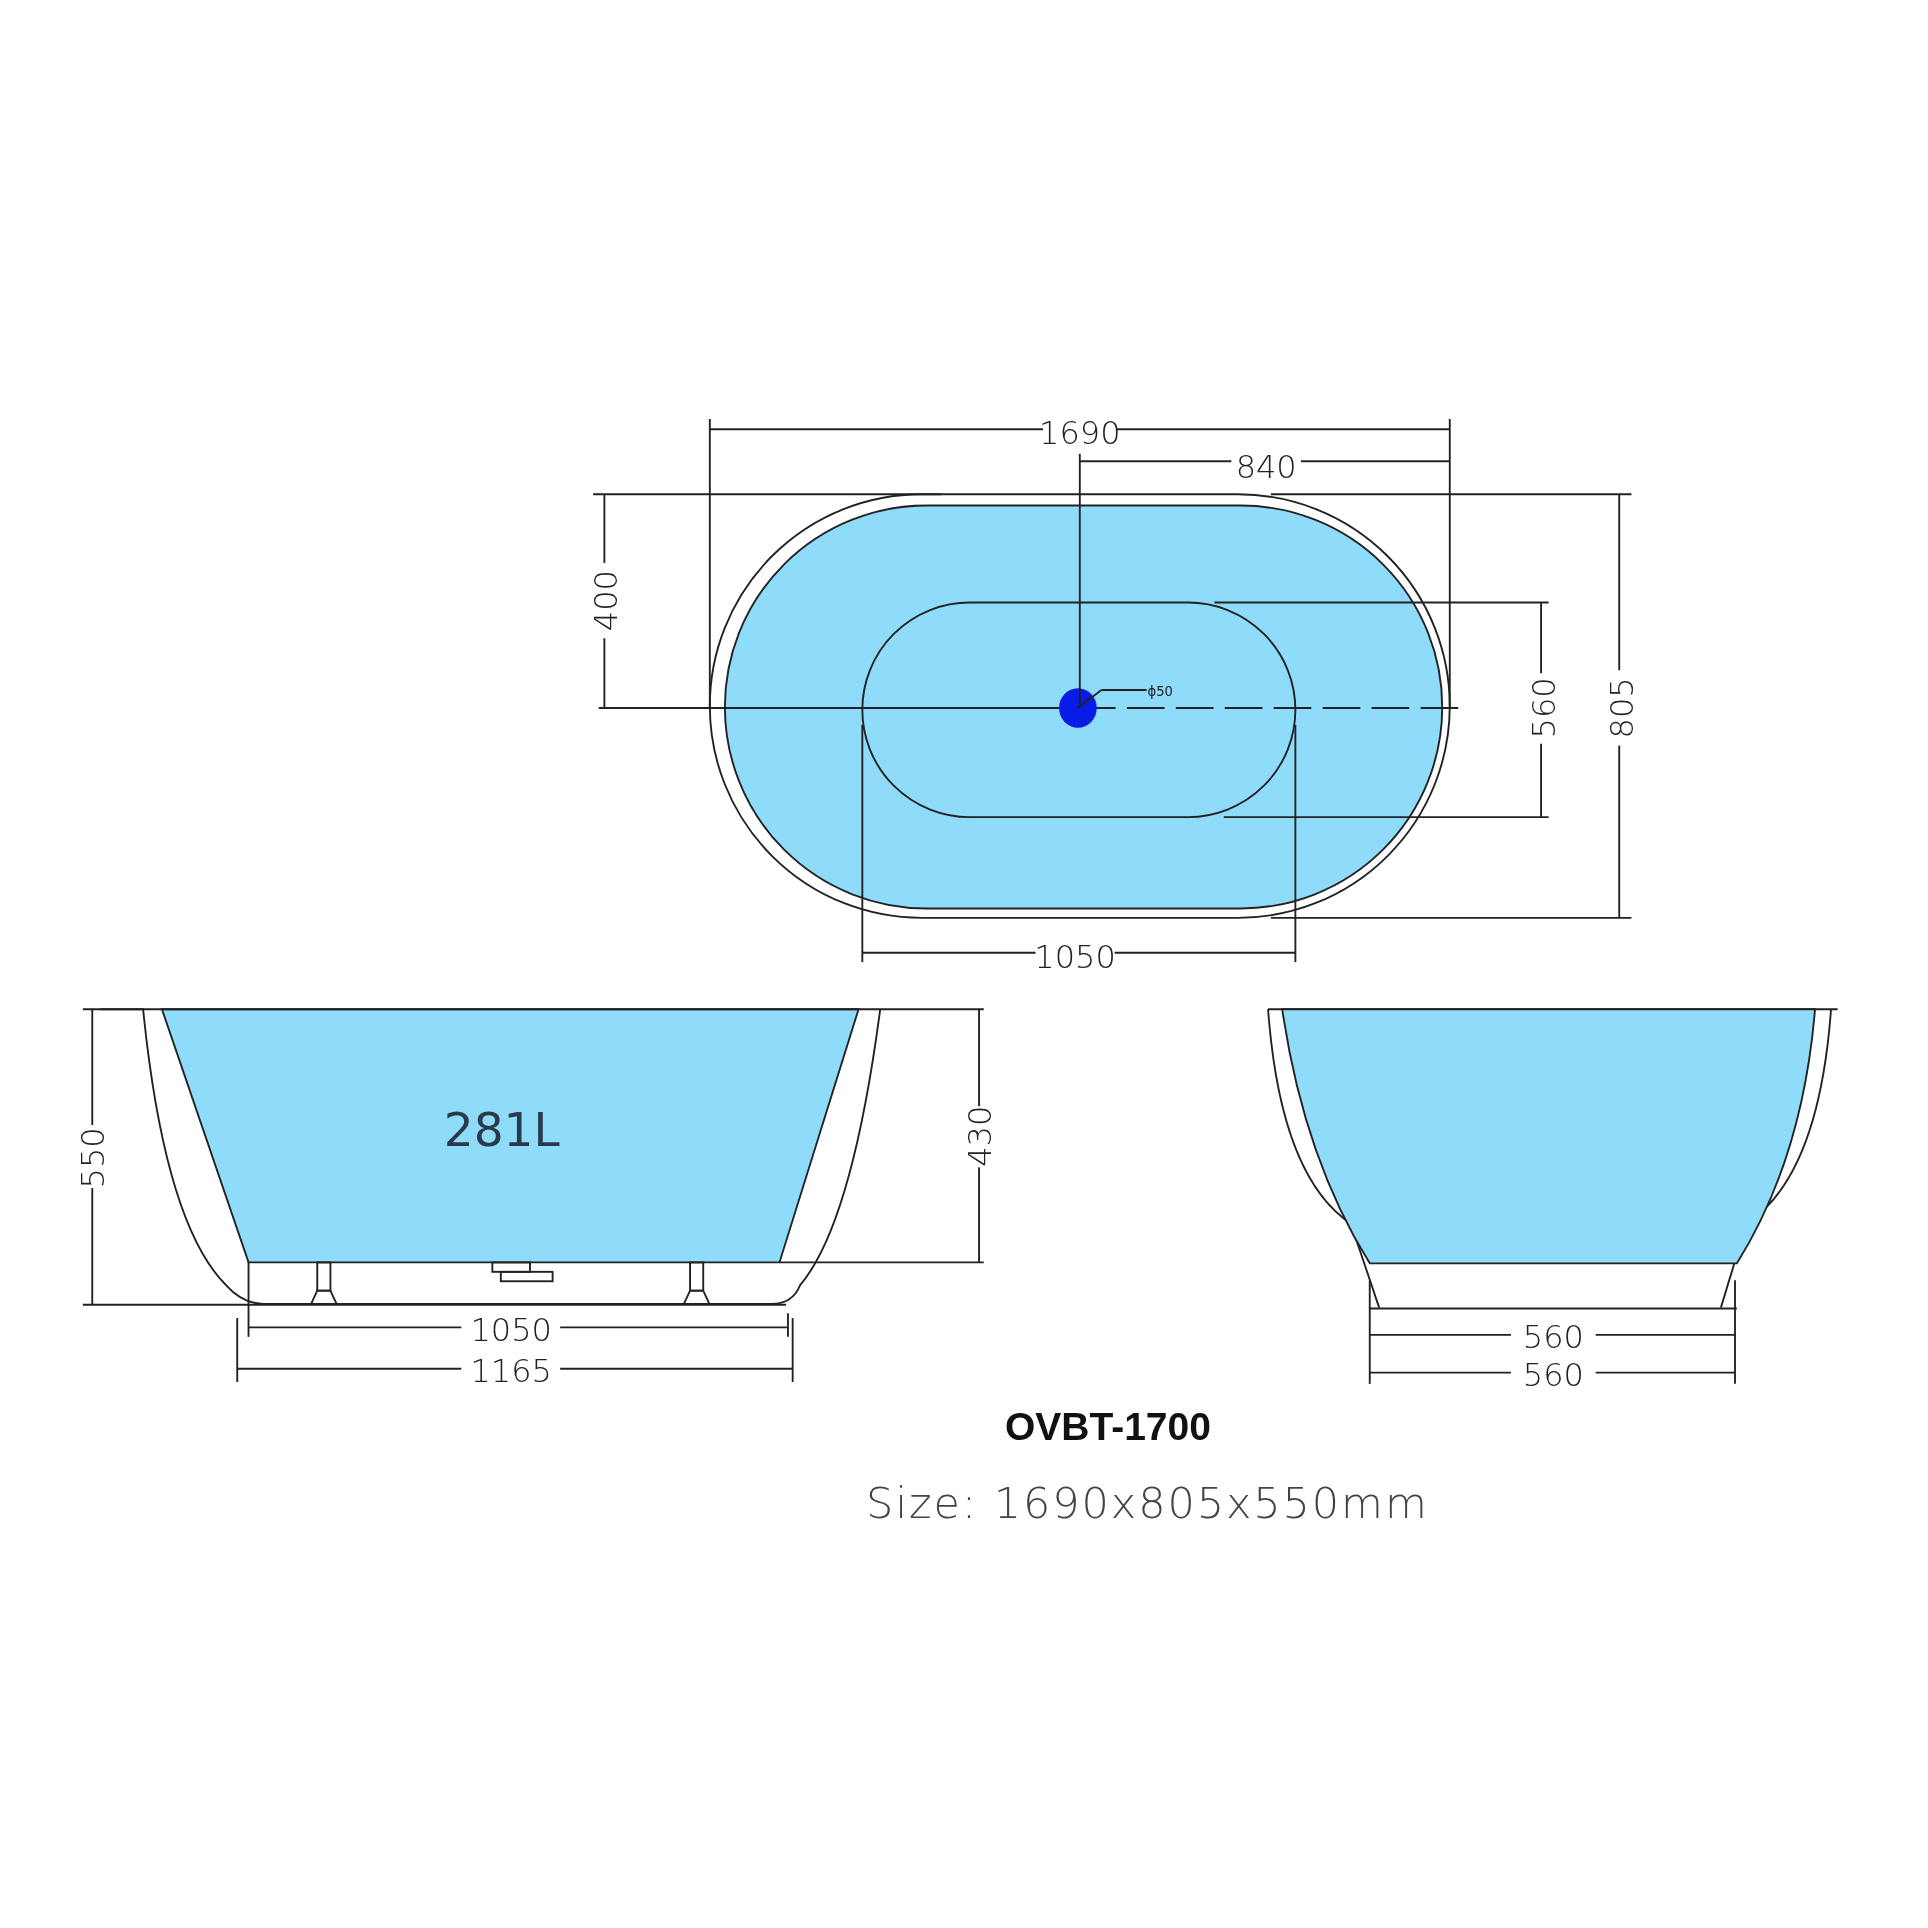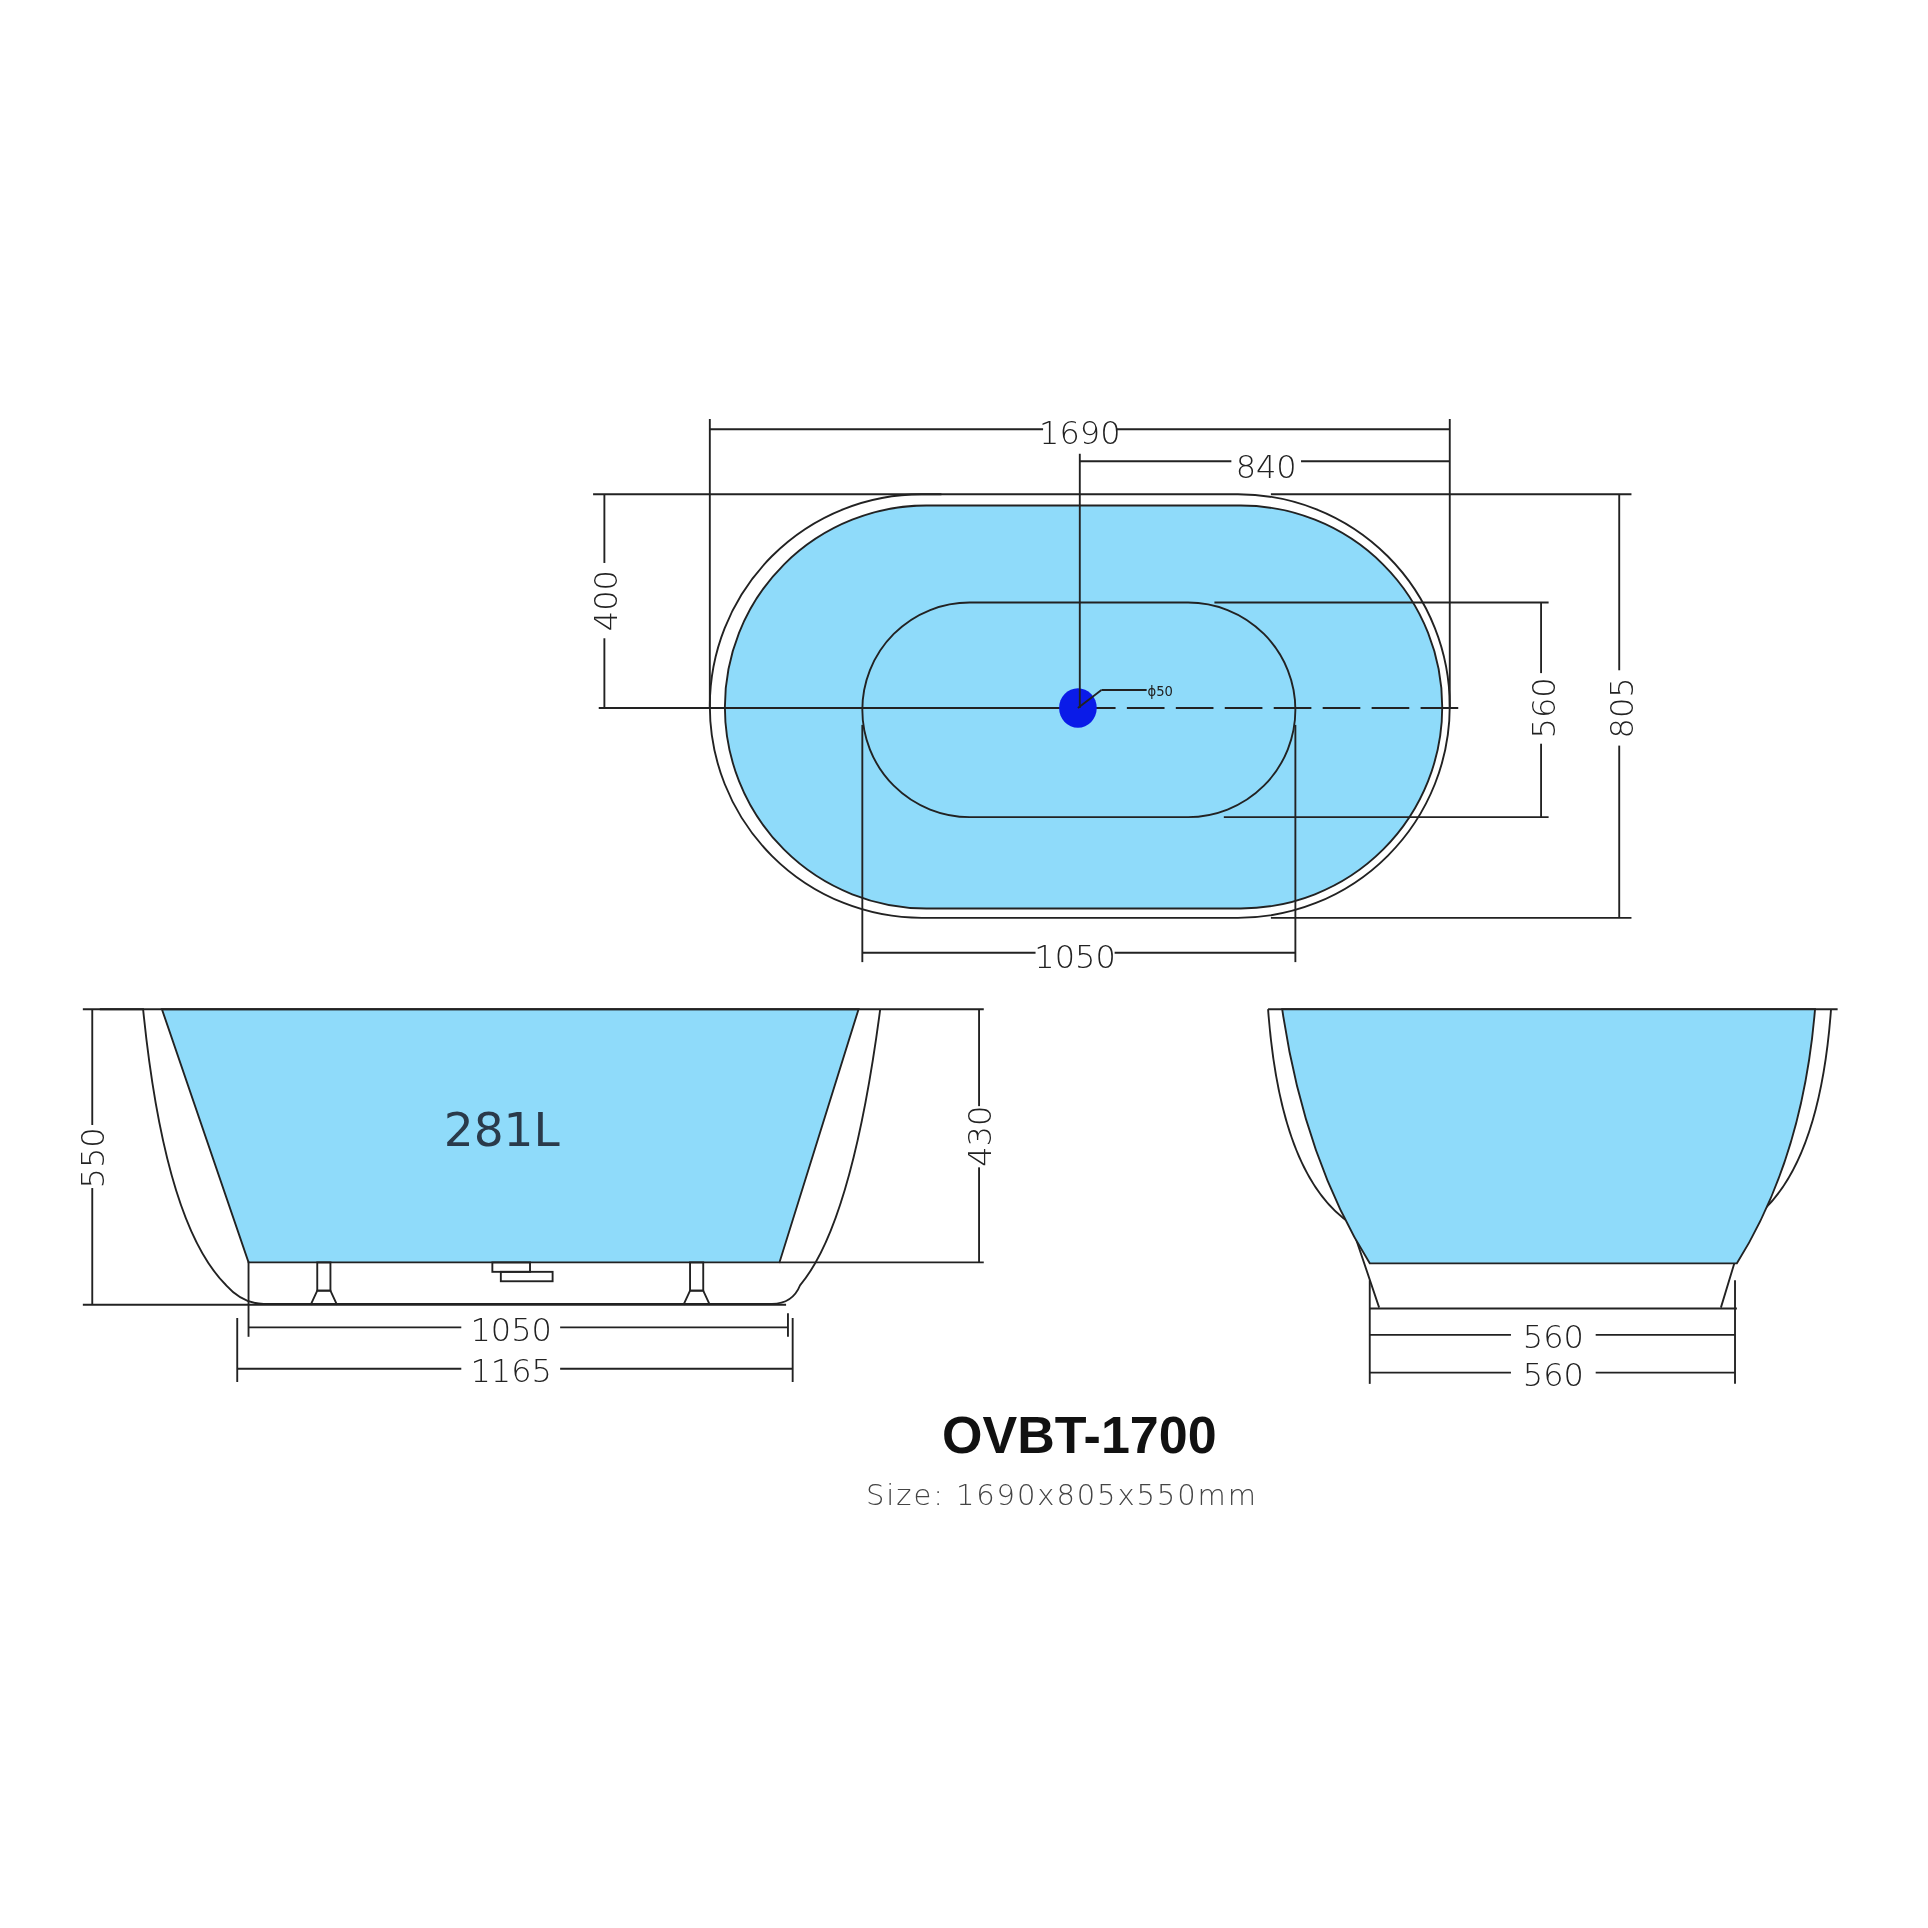--- a/index.html
+++ b/index.html
@@ -1,21 +1,21 @@
 <!DOCTYPE html>
 <html style="font-size:15px"><head>
 <meta charset="utf-8">
 <style>
   html,body{margin:0;padding:0;background:#ffffff;}
   body{width:1928px;height:1928px;position:relative;overflow:hidden;font-family:"DejaVu Sans",sans-serif;}
   svg#drawing{position:absolute;left:0;top:0;}
   .dim{font-family:"DejaVu Sans",sans-serif;font-size:34px;fill:#222;font-weight:300;}
   .small{font-family:"DejaVu Sans",sans-serif;font-size:14px;fill:#222;}
-  .title{position:absolute;left:942px;top:1405px;font-family:"Liberation Sans",sans-serif;font-weight:bold;font-size:52px;color:#111;letter-spacing:0px;}
-  .subtitle{position:absolute;left:866px;top:1478px;font-family:"DejaVu Sans",sans-serif;font-size:29px;color:#444;font-weight:300;letter-spacing:1.9px;}
+  .title{position:absolute;left:1005px;top:1405px;font-family:"Liberation Sans",sans-serif;font-weight:bold;font-size:39px;color:#111;letter-spacing:0px;}
+  .subtitle{position:absolute;left:866px;top:1478px;font-family:"DejaVu Sans",sans-serif;font-size:43px;color:#444;font-weight:300;letter-spacing:1.9px;}
   .vol{font-family:"DejaVu Sans",sans-serif;font-size:50px;fill:#2a3a4a;}
 </style>
 </head>
 <body>
 
 <svg id="drawing" width="1928" height="1928" viewBox="0 0 2048 2048" xmlns="http://www.w3.org/2000/svg">
   <g>
 
     <rect x="754" y="525" width="786" height="450" rx="225" ry="225" fill="#ffffff" stroke="#222" stroke-width="2"></rect>
 

